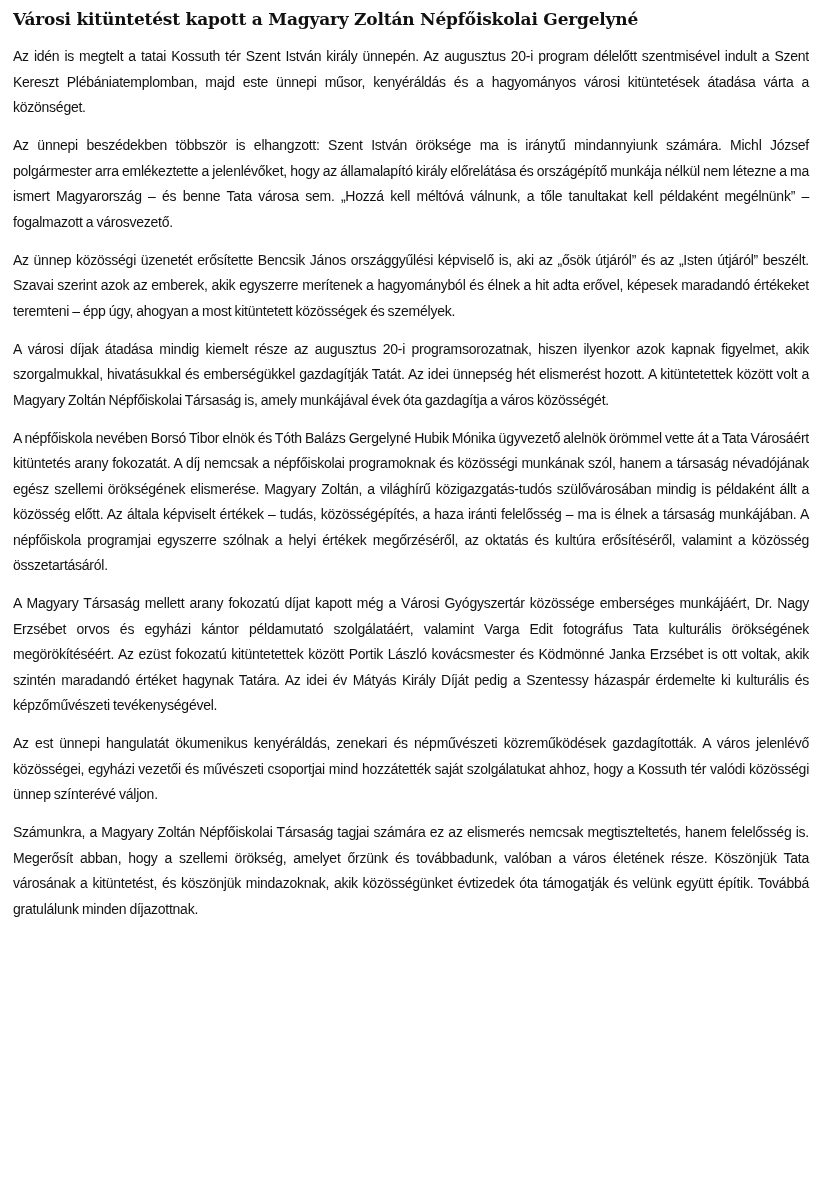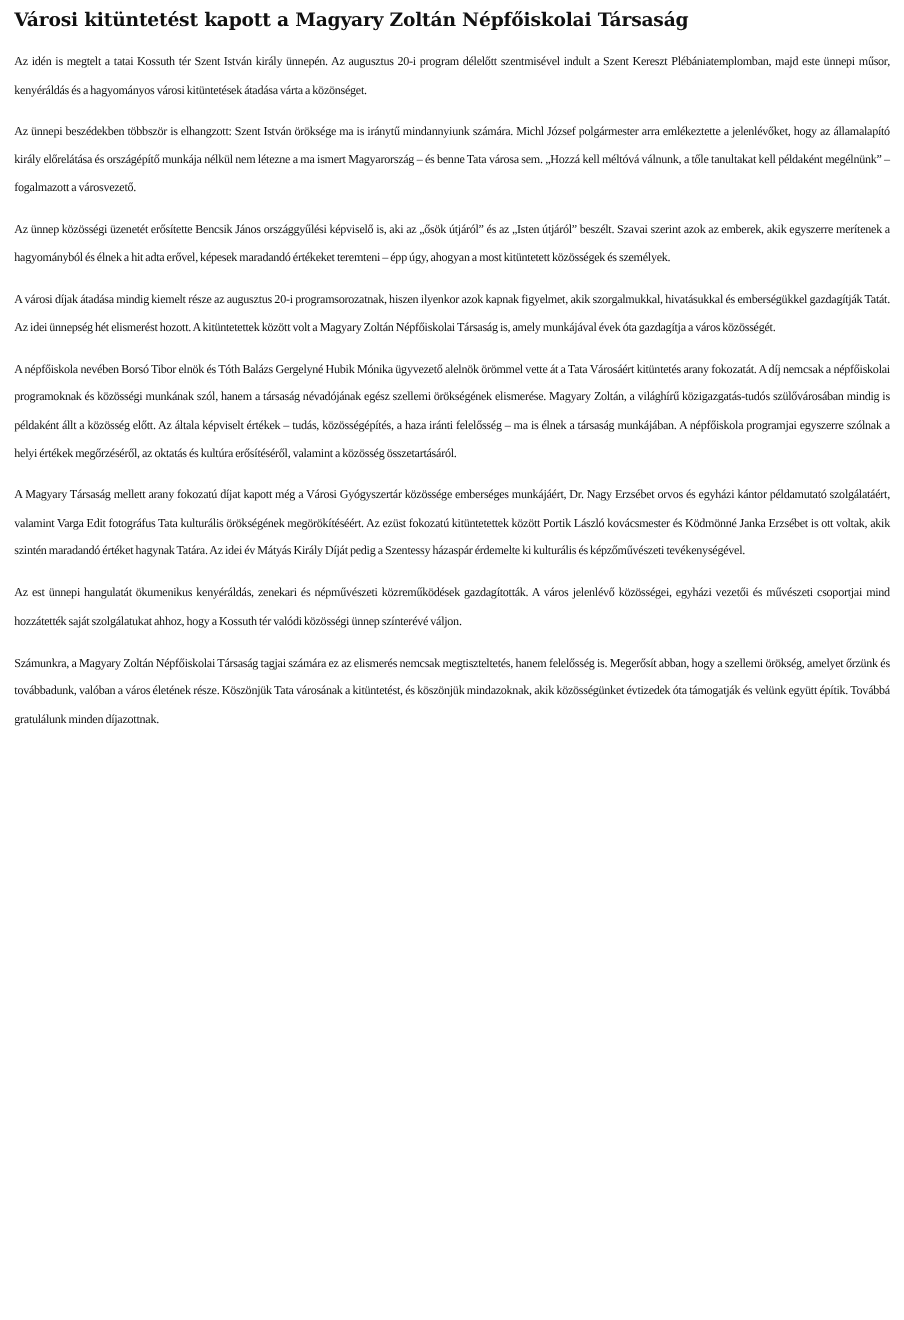--- a/index.html
+++ b/index.html
@@ -22,34 +22,34 @@
     }
     .title {
       font-family: "DejaVu Serif", serif;
       font-weight: bold;
       font-size: 17px;
       line-height: 26px;
       margin: 0 0 12px 0;
       letter-spacing: -0.2px;
     }
     .para {
-      font-family: Liberation Serif, serif;
-      font-size: 11px;
+      font-family: Liberation Sans, sans-serif;
+      font-size: 14px;
       line-height: 25.5px;
       text-align: justify;
       margin: 0 0 12.5px 0;
       letter-spacing: -0.25px;
       word-spacing: -0.5px;
     }
   </style>
 </head>
 <body>
 
 <div class="page">
-  <h1 class="title">Városi kitüntetést kapott a Magyary Zoltán Népfőiskolai Társaság</h1>
+  <h1 class="title">Városi kitüntetést kapott a Magyary Zoltán Népfőiskolai Gergelyné</h1>
   <p class="para">Az idén is megtelt a tatai Kossuth tér Szent István király ünnepén. Az augusztus 20-i program délelőtt szentmisével indult a Szent Kereszt Plébániatemplomban, majd este ünnepi műsor, kenyéráldás és a hagyományos városi kitüntetések átadása várta a közönséget.</p>
   <p class="para">Az ünnepi beszédekben többször is elhangzott: Szent István öröksége ma is iránytű mindannyiunk számára. Michl József polgármester arra emlékeztette a jelenlévőket, hogy az államalapító király előrelátása és országépítő munkája nélkül nem létezne a ma ismert Magyarország – és benne Tata városa sem. „Hozzá kell méltóvá válnunk, a tőle tanultakat kell példaként megélnünk” – fogalmazott a városvezető.</p>
   <p class="para">Az ünnep közösségi üzenetét erősítette Bencsik János országgyűlési képviselő is, aki az „ősök útjáról” és az „Isten útjáról” beszélt. Szavai szerint azok az emberek, akik egyszerre merítenek a hagyományból és élnek a hit adta erővel, képesek maradandó értékeket teremteni – épp úgy, ahogyan a most kitüntetett közösségek és személyek.</p>
   <p class="para">A városi díjak átadása mindig kiemelt része az augusztus 20-i programsorozatnak, hiszen ilyenkor azok kapnak figyelmet, akik szorgalmukkal, hivatásukkal és emberségükkel gazdagítják Tatát. Az idei ünnepség hét elismerést hozott. A kitüntetettek között volt a Magyary Zoltán Népfőiskolai Társaság is, amely munkájával évek óta gazdagítja a város közösségét.</p>
   <p class="para">A népfőiskola nevében Borsó Tibor elnök és Tóth Balázs Gergelyné Hubik Mónika ügyvezető alelnök örömmel vette át a Tata Városáért kitüntetés arany fokozatát. A díj nemcsak a népfőiskolai programoknak és közösségi munkának szól, hanem a társaság névadójának egész szellemi örökségének elismerése. Magyary Zoltán, a világhírű közigazgatás-tudós szülővárosában mindig is példaként állt a közösség előtt. Az általa képviselt értékek – tudás, közösségépítés, a haza iránti felelősség – ma is élnek a társaság munkájában. A népfőiskola programjai egyszerre szólnak a helyi értékek megőrzéséről, az oktatás és kultúra erősítéséről, valamint a közösség összetartásáról.</p>
   <p class="para">A Magyary Társaság mellett arany fokozatú díjat kapott még a Városi Gyógyszertár közössége emberséges munkájáért, Dr. Nagy Erzsébet orvos és egyházi kántor példamutató szolgálatáért, valamint Varga Edit fotográfus Tata kulturális örökségének megörökítéséért. Az ezüst fokozatú kitüntetettek között Portik László kovácsmester és Ködmönné Janka Erzsébet is ott voltak, akik szintén maradandó értéket hagynak Tatára. Az idei év Mátyás Király Díját pedig a Szentessy házaspár érdemelte ki kulturális és képzőművészeti tevékenységével.</p>
   <p class="para">Az est ünnepi hangulatát ökumenikus kenyéráldás, zenekari és népművészeti közreműködések gazdagították. A város jelenlévő közösségei, egyházi vezetői és művészeti csoportjai mind hozzátették saját szolgálatukat ahhoz, hogy a Kossuth tér valódi közösségi ünnep színterévé váljon.</p>
   <p class="para">Számunkra, a Magyary Zoltán Népfőiskolai Társaság tagjai számára ez az elismerés nemcsak megtiszteltetés, hanem felelősség is. Megerősít abban, hogy a szellemi örökség, amelyet őrzünk és továbbadunk, valóban a város életének része. Köszönjük Tata városának a kitüntetést, és köszönjük mindazoknak, akik közösségünket évtizedek óta támogatják és velünk együtt építik. Továbbá gratulálunk minden díjazottnak.</p>
 </div>
 

